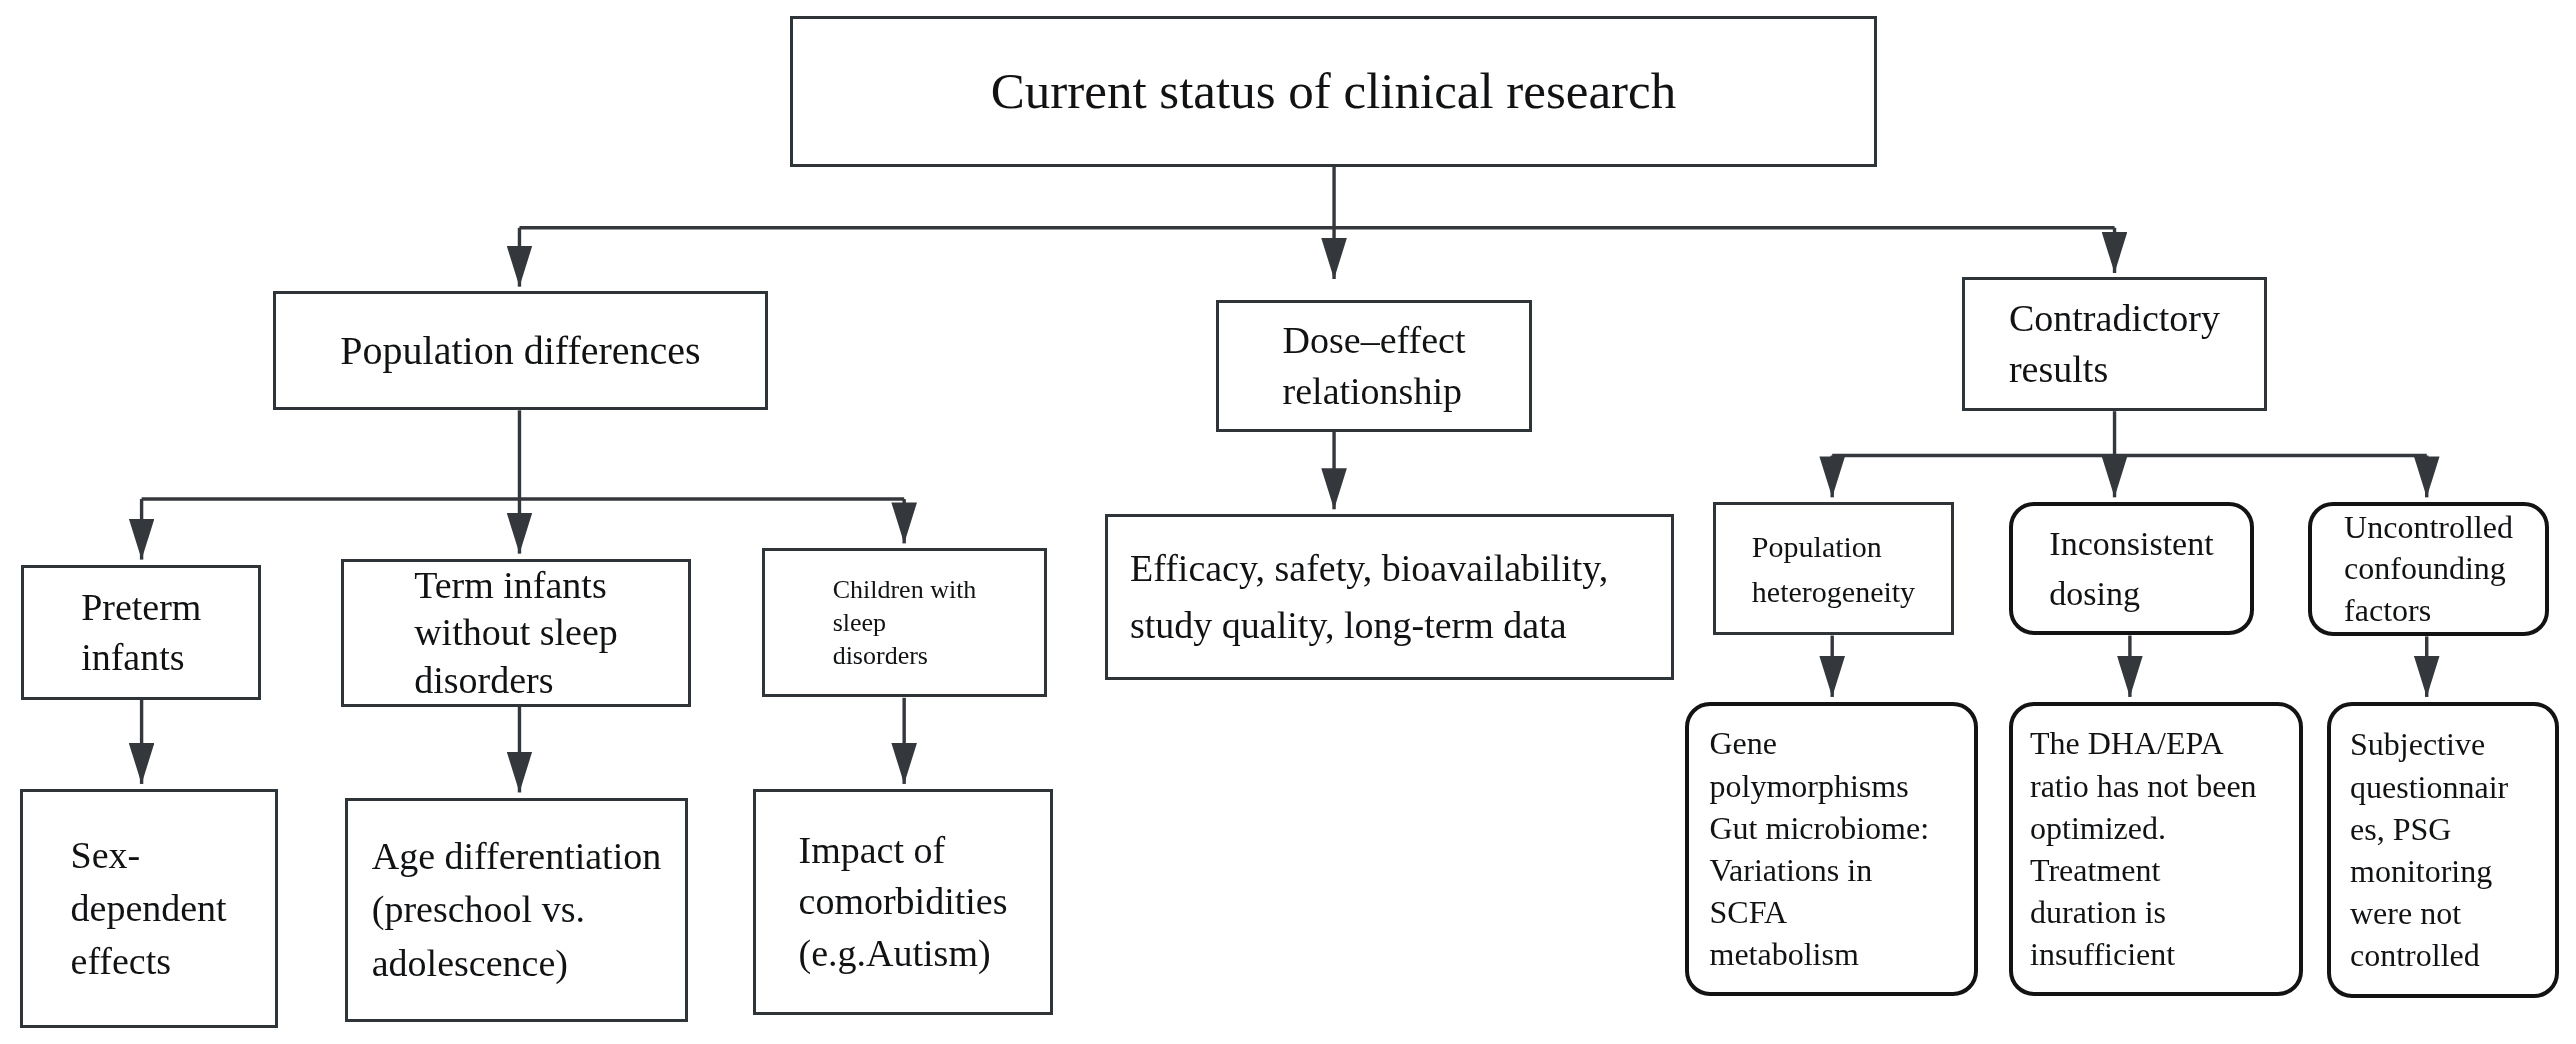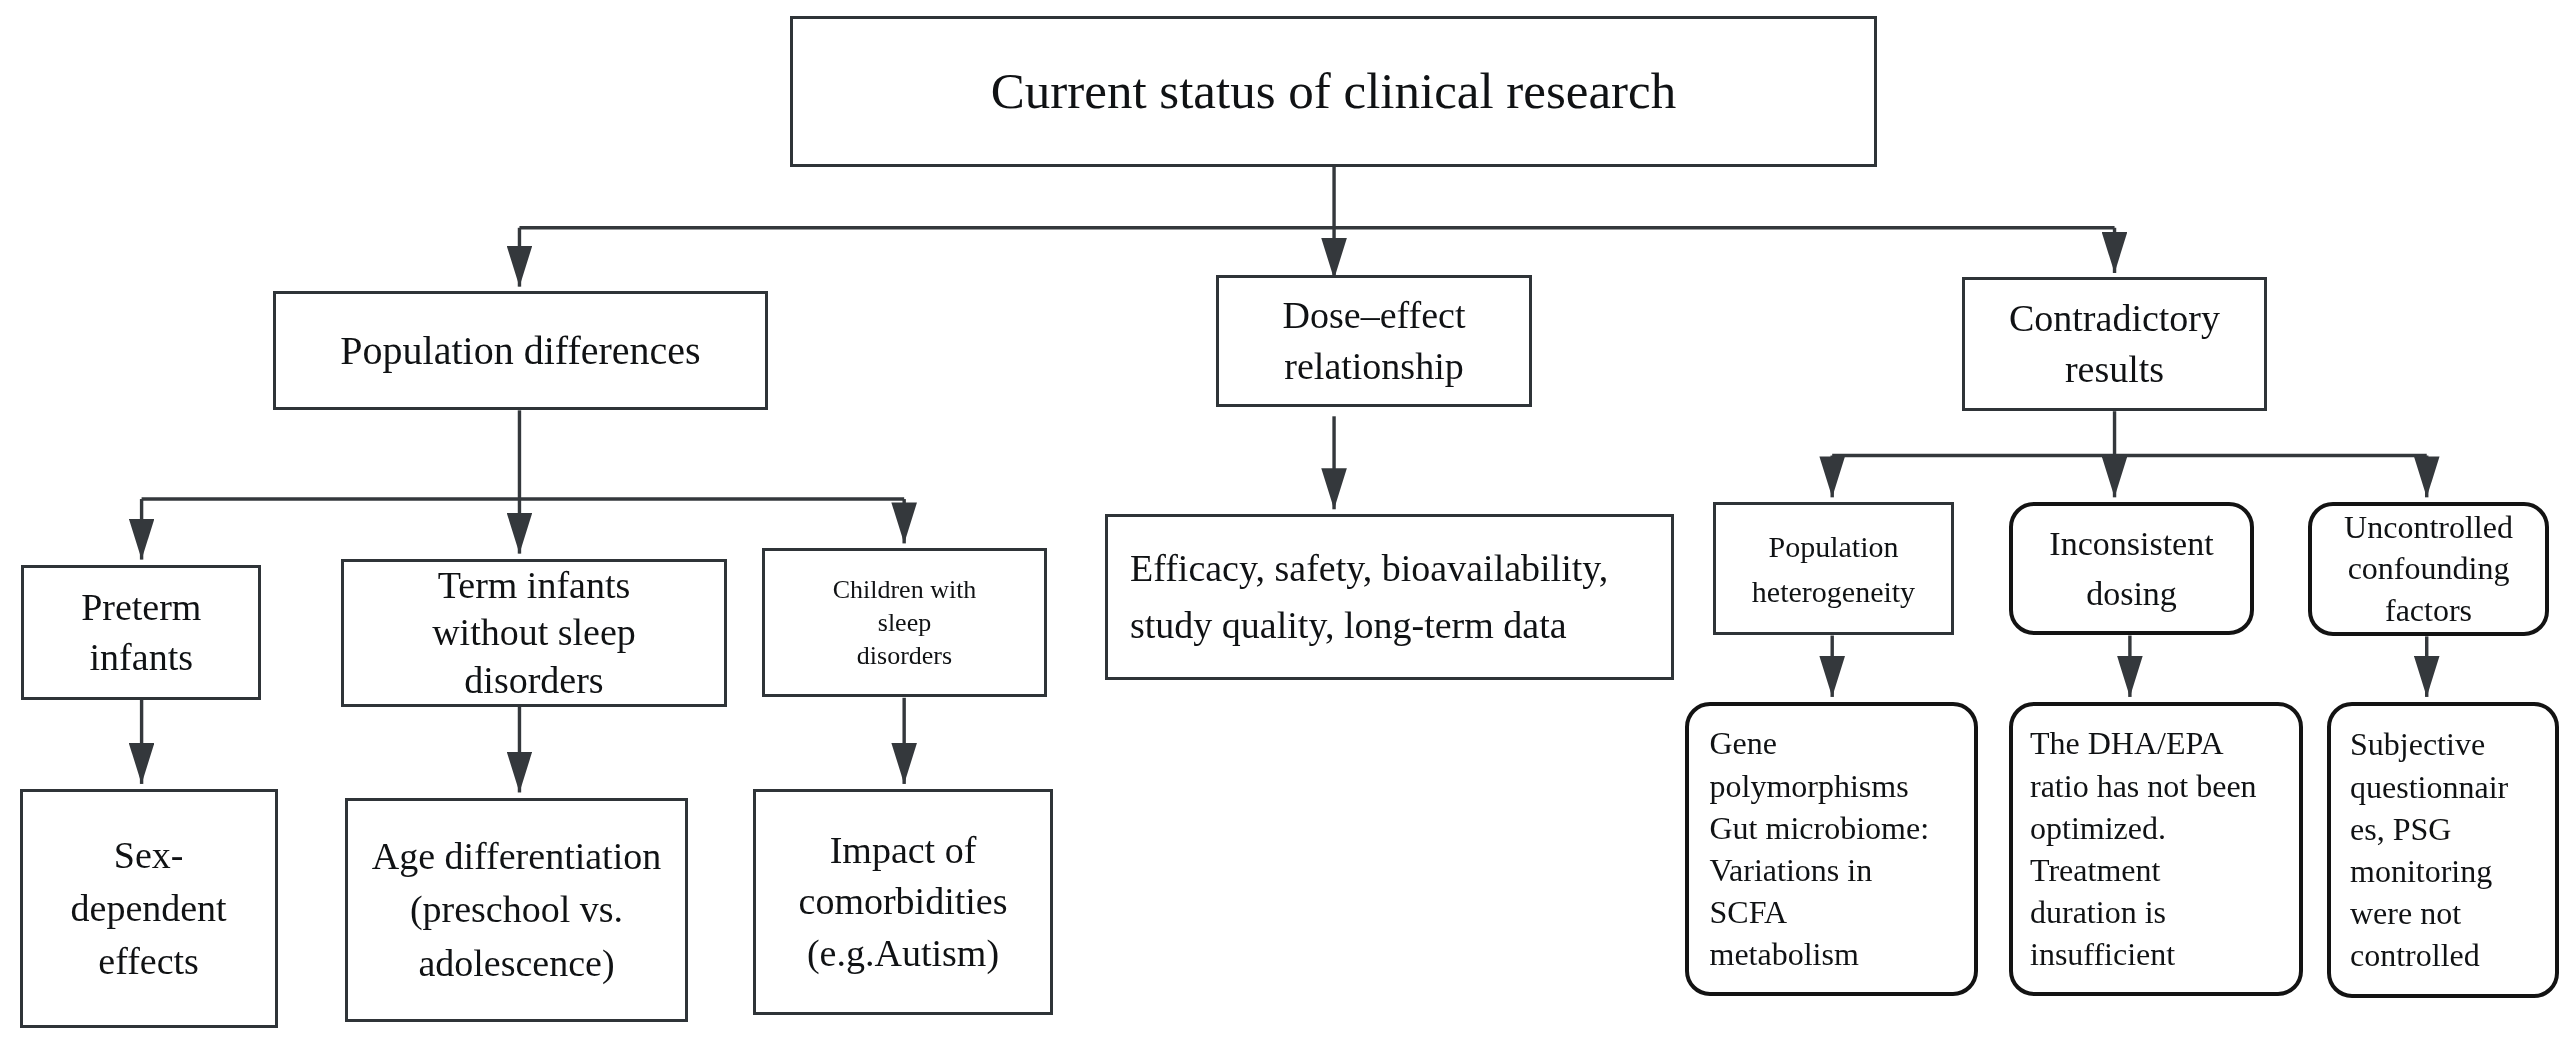--- a/index.html
+++ b/index.html
@@ -23,35 +23,35 @@
   }
   .node {
     position: absolute;
     box-sizing: border-box;
     border: 3.4px solid #2f3438;
     background: #ffffff;
     color: #101214;
     display: flex;
     align-items: center;
     justify-content: center;
-    text-align: center;
+    text-align: left;
     white-space: pre;
     line-height: 1.3;
   }
   .node.dark { border-color: #131313; border-width: 4.3px; border-radius: 25px; }
   .node.align-left {
     justify-content: flex-start;
     text-align: left;
   }
   .n-root        { left: 790px;  top: 16px;  width: 1087px; height: 151px; font-size: 51px; }
   .n-popdiff     { left: 273px;  top: 291px; width: 495px;  height: 119px; font-size: 40px; }
-  .n-dose        { left: 1216px; top: 275px; width: 316px;  height: 132px; font-size: 38px; line-height: 1.35; }
+  .n-dose        { left: 1216px; top: 300px; width: 316px;  height: 132px; font-size: 38px; line-height: 1.35; }
   .n-contra      { left: 1962px; top: 277px; width: 305px;  height: 134px; font-size: 38px; line-height: 1.35; }
   .n-preterm     { left: 21.3px;   top: 565px; width: 240px;  height: 135px; font-size: 38px; }
-  .n-term        { left: 341px;  top: 559px; width: 386px;  height: 148px; font-size: 38px; line-height: 1.25; }
+  .n-term        { left: 341px;  top: 559px; width: 350px;  height: 148px; font-size: 38px; line-height: 1.25; }
   .n-children    { left: 762px;  top: 548px; width: 285px;  height: 149px; font-size: 26px; line-height: 1.28; }
   .n-efficacy    { left: 1105px; top: 514px; width: 569px;  height: 166px; font-size: 38px; line-height: 1.5; padding-left: 22px; }
   .n-pophet      { left: 1713px; top: 502px; width: 241px;  height: 133px; font-size: 30px; line-height: 1.5; }
   .n-incons      { left: 2009px; top: 502px; width: 245px;  height: 133px; font-size: 34px; line-height: 1.45; }
   .n-uncontrolled{ left: 2308px; top: 502px; width: 241px;  height: 134px; font-size: 32px; line-height: 1.3; }
   .n-sex         { left: 19.6px;   top: 789px; width: 258px;  height: 239px; font-size: 38px; line-height: 1.4; }
   .n-age         { left: 345px;  top: 798px; width: 343px;  height: 224px; font-size: 38px; line-height: 1.4; }
   .n-impact      { left: 753px;  top: 789px; width: 300px;  height: 226px; font-size: 38px; line-height: 1.35; }
   .n-gene        { left: 1685px; top: 702px; width: 293px;  height: 294px; font-size: 32px; line-height: 1.32; padding-left: 20.5px; }
   .n-dha         { left: 2009px; top: 702px; width: 294px;  height: 294px; font-size: 32px; line-height: 1.32; padding-left: 17px; }

